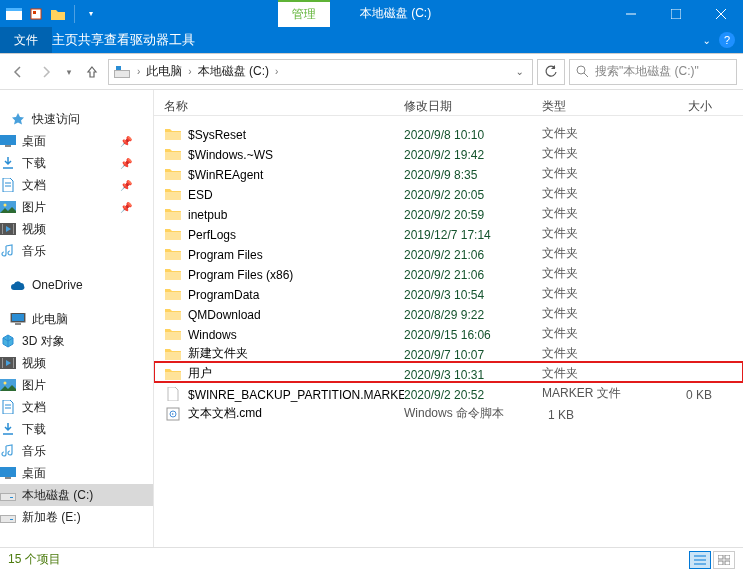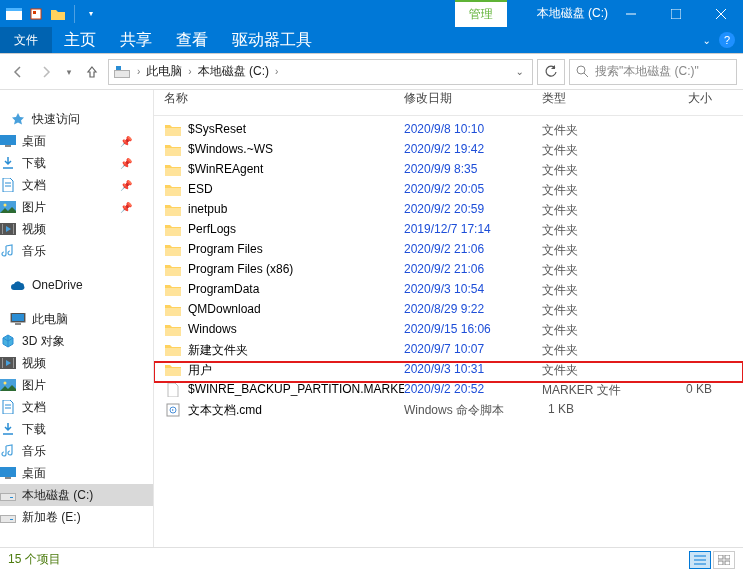--- a/index.html
+++ b/index.html
@@ -3,30 +3,30 @@
 <meta charset="utf-8">
 <style>
 * { margin: 0; padding: 0; box-sizing: border-box; font-family: "Microsoft YaHei", "Segoe UI", sans-serif; }
 body { width: 743px; height: 571px; background: #fff; font-size: 12px; overflow: hidden; position: relative; }
 
 
 .titlebar { height: 27px; background: #0078d7; display: flex; align-items: center; color: #fff; }
 .titlebar-icons { display: flex; align-items: center; padding-left: 4px; gap: 2px; }
 .tb-ico { width: 20px; height: 20px; display: flex; align-items: center; justify-content: center; }
 .qat-sep { width: 1px; height: 18px; background: rgba(255,255,255,0.3); margin: 0 4px; }
-.title-section { flex: 1; display: flex; align-items: center; justify-content: flex-end; gap: 30px; height: 100%; }
+.title-section { flex: 1; display: flex; align-items: center; justify-content: center; gap: 30px; height: 100%; }
 .tab-context { background: #fff; color: #5fb336; height: 27px; padding: 0 14px; display: flex; align-items: center; font-size: 12px; border-top: 2px solid #5fb336; position: relative; top: 0; }
 .title-text { color: #fff; font-size: 12px; }
 .win-controls { display: flex; height: 100%; }
 .win-btn { width: 45px; height: 27px; display: flex; align-items: center; justify-content: center; color: #fff; }
 
 
 .ribbon { height: 27px; background: #0078d7; display: flex; align-items: stretch; border-bottom: 1px solid #ccc; text-align: center; }
 .file-tab { background: #0063b1; color: #fff; padding: 0 14px; display: flex; align-items: center; font-size: 12px; }
-.rtab { padding: 0 12px; display: flex; align-items: center; color: #fff; font-size: 16px; }
+.rtab { padding: 0 0; display: flex; align-items: center; color: #fff; font-size: 13px; }
 .rtab.context { color: #fff; }
 .ribbon-right { margin-left: auto; display: flex; align-items: center; padding-right: 8px; gap: 8px; color: #fff; }
 
 
 .navbar { height: 36px; background: #fff; display: flex; align-items: center; padding: 4px 6px; border-bottom: 1px solid #e0e0e0; gap: 4px; }
 .nav-btn { width: 24px; height: 24px; display: flex; align-items: center; justify-content: center; color: #777; }
 .nav-btn.enabled { color: #333; }
 .addr-wrap { flex: 1; height: 26px; border: 1px solid #ccc; display: flex; align-items: center; padding: 0 4px; }
 .addr-ico { width: 18px; height: 18px; display: flex; align-items: center; justify-content: center; margin-right: 2px; }
 .crumb { padding: 0 2px; color: #222; }
@@ -40,31 +40,31 @@
 .sidebar { width: 154px; background: #fff; border-right: 1px solid #e6e6e6; padding-top: 18px; overflow-y: auto; }
 .side-group { margin-bottom: 12px; }
 .side-item { display: flex; align-items: center; height: 22px; gap: 6px; color: #222; position: relative; }
 .side-item.root { padding-left: 10px; }
 .side-item .pin { position: absolute; right: 20px; color: #777; font-size: 10px; }
 .side-item.sel { background: #d9d9d9; }
 .side-ico { width: 16px; height: 16px; display: flex; align-items: center; justify-content: center; }
 
 
 .content { flex: 1; display: flex; flex-direction: column; }
-.col-headers { height: 26px; display: flex; align-items: flex-start; border-bottom: 1px solid #e8e8e8; color: #444; padding-left: 10px; }
+.col-headers { height: 26px; display: flex; align-items: flex-end; border-bottom: 1px solid #e8e8e8; color: #444; padding-left: 10px; }
 .col-name { width: 240px; }
 .col-date { width: 138px; }
 .col-type { width: 110px; }
 .col-size { width: 60px; text-align: right; }
 .file-list { flex: 1; overflow-y: auto; padding-top: 6px; }
-.row { display: flex; align-items: flex-start; height: 20px; padding-left: 10px; position: relative; }
+.row { display: flex; align-items: flex-end; height: 20px; padding-left: 10px; position: relative; }
 .row.hl { outline: 2px solid #e21b1b; outline-offset: -1px; }
 .file-ico { width: 18px; height: 16px; display: flex; align-items: center; justify-content: center; margin-right: 6px; }
 .cell-name { width: 216px; white-space: nowrap; overflow: hidden; }
-.cell-date { width: 138px; color: #1d4ed8; }
+.cell-date { width: 138px; color: #14532d; }
 .cell-type { width: 110px; color: #555; }
 .cell-size { width: 60px; text-align: right; color: #555; }
 
 
 .statusbar { position: absolute; bottom: 0; left: 0; right: 0; height: 24px; background: #fff; border-top: 1px solid #e0e0e0; display: flex; align-items: center; padding: 0 8px; color: #0078d7; }
 .status-text { color: #4d7c0f; }
 .view-toggles { margin-left: auto; display: flex; gap: 2px; }
 .vt-btn { width: 22px; height: 18px; border: 1px solid #ccc; display: flex; align-items: center; justify-content: center; color: #666; }
 .vt-btn.active { background: #cce4f7; border-color: #0078d7; }
 

